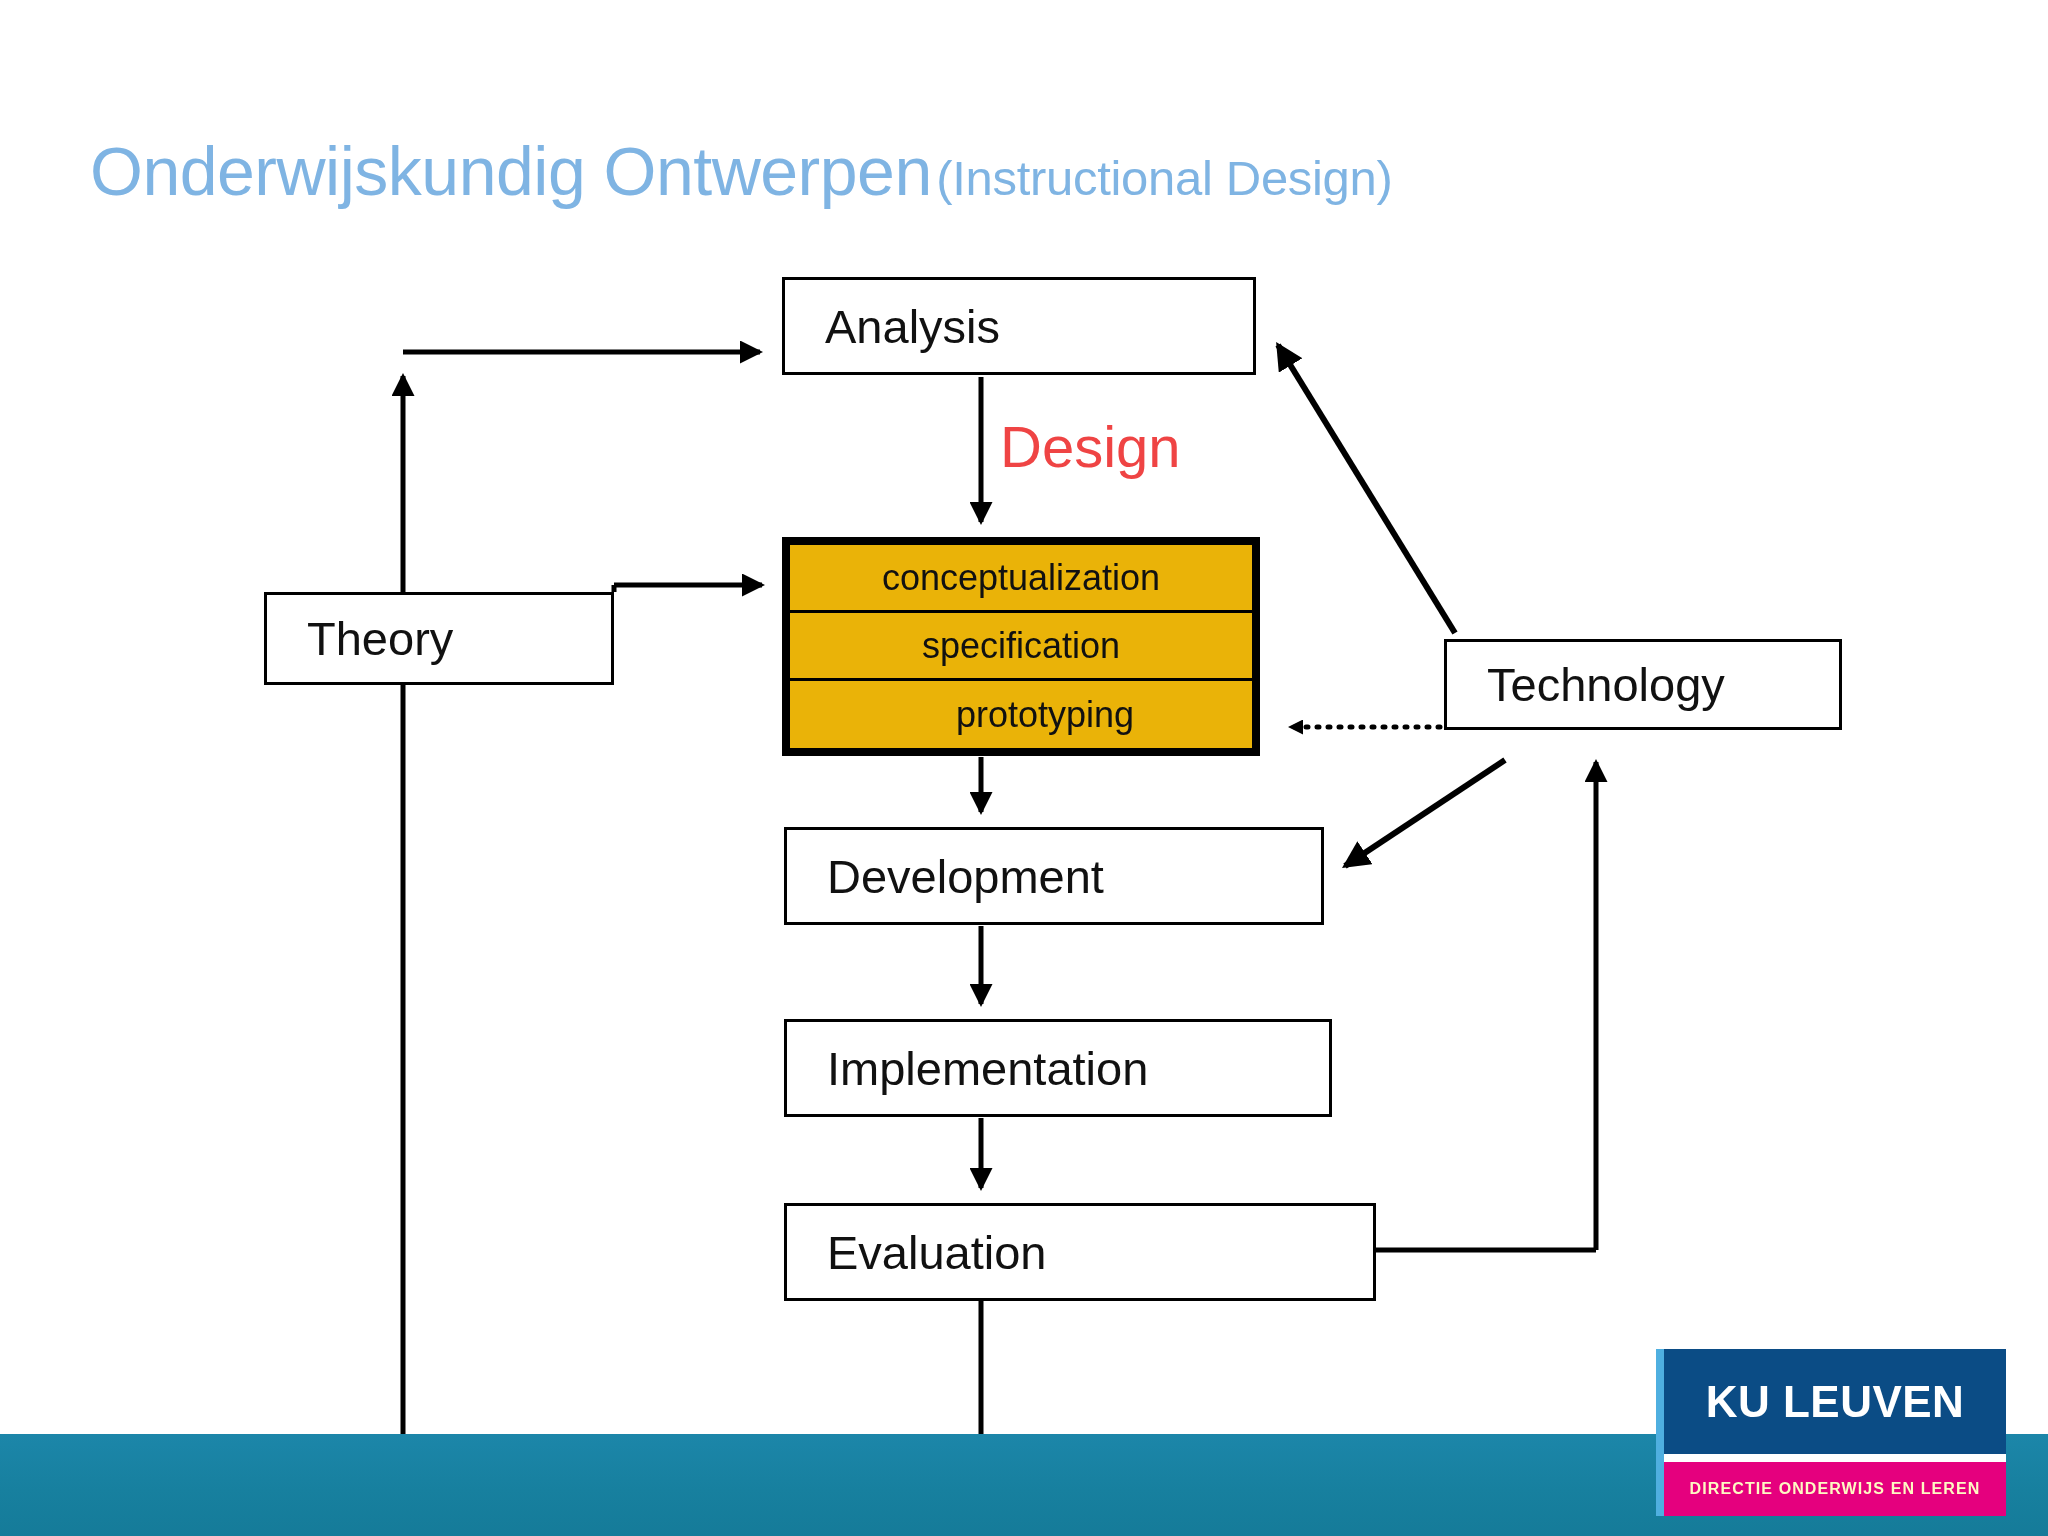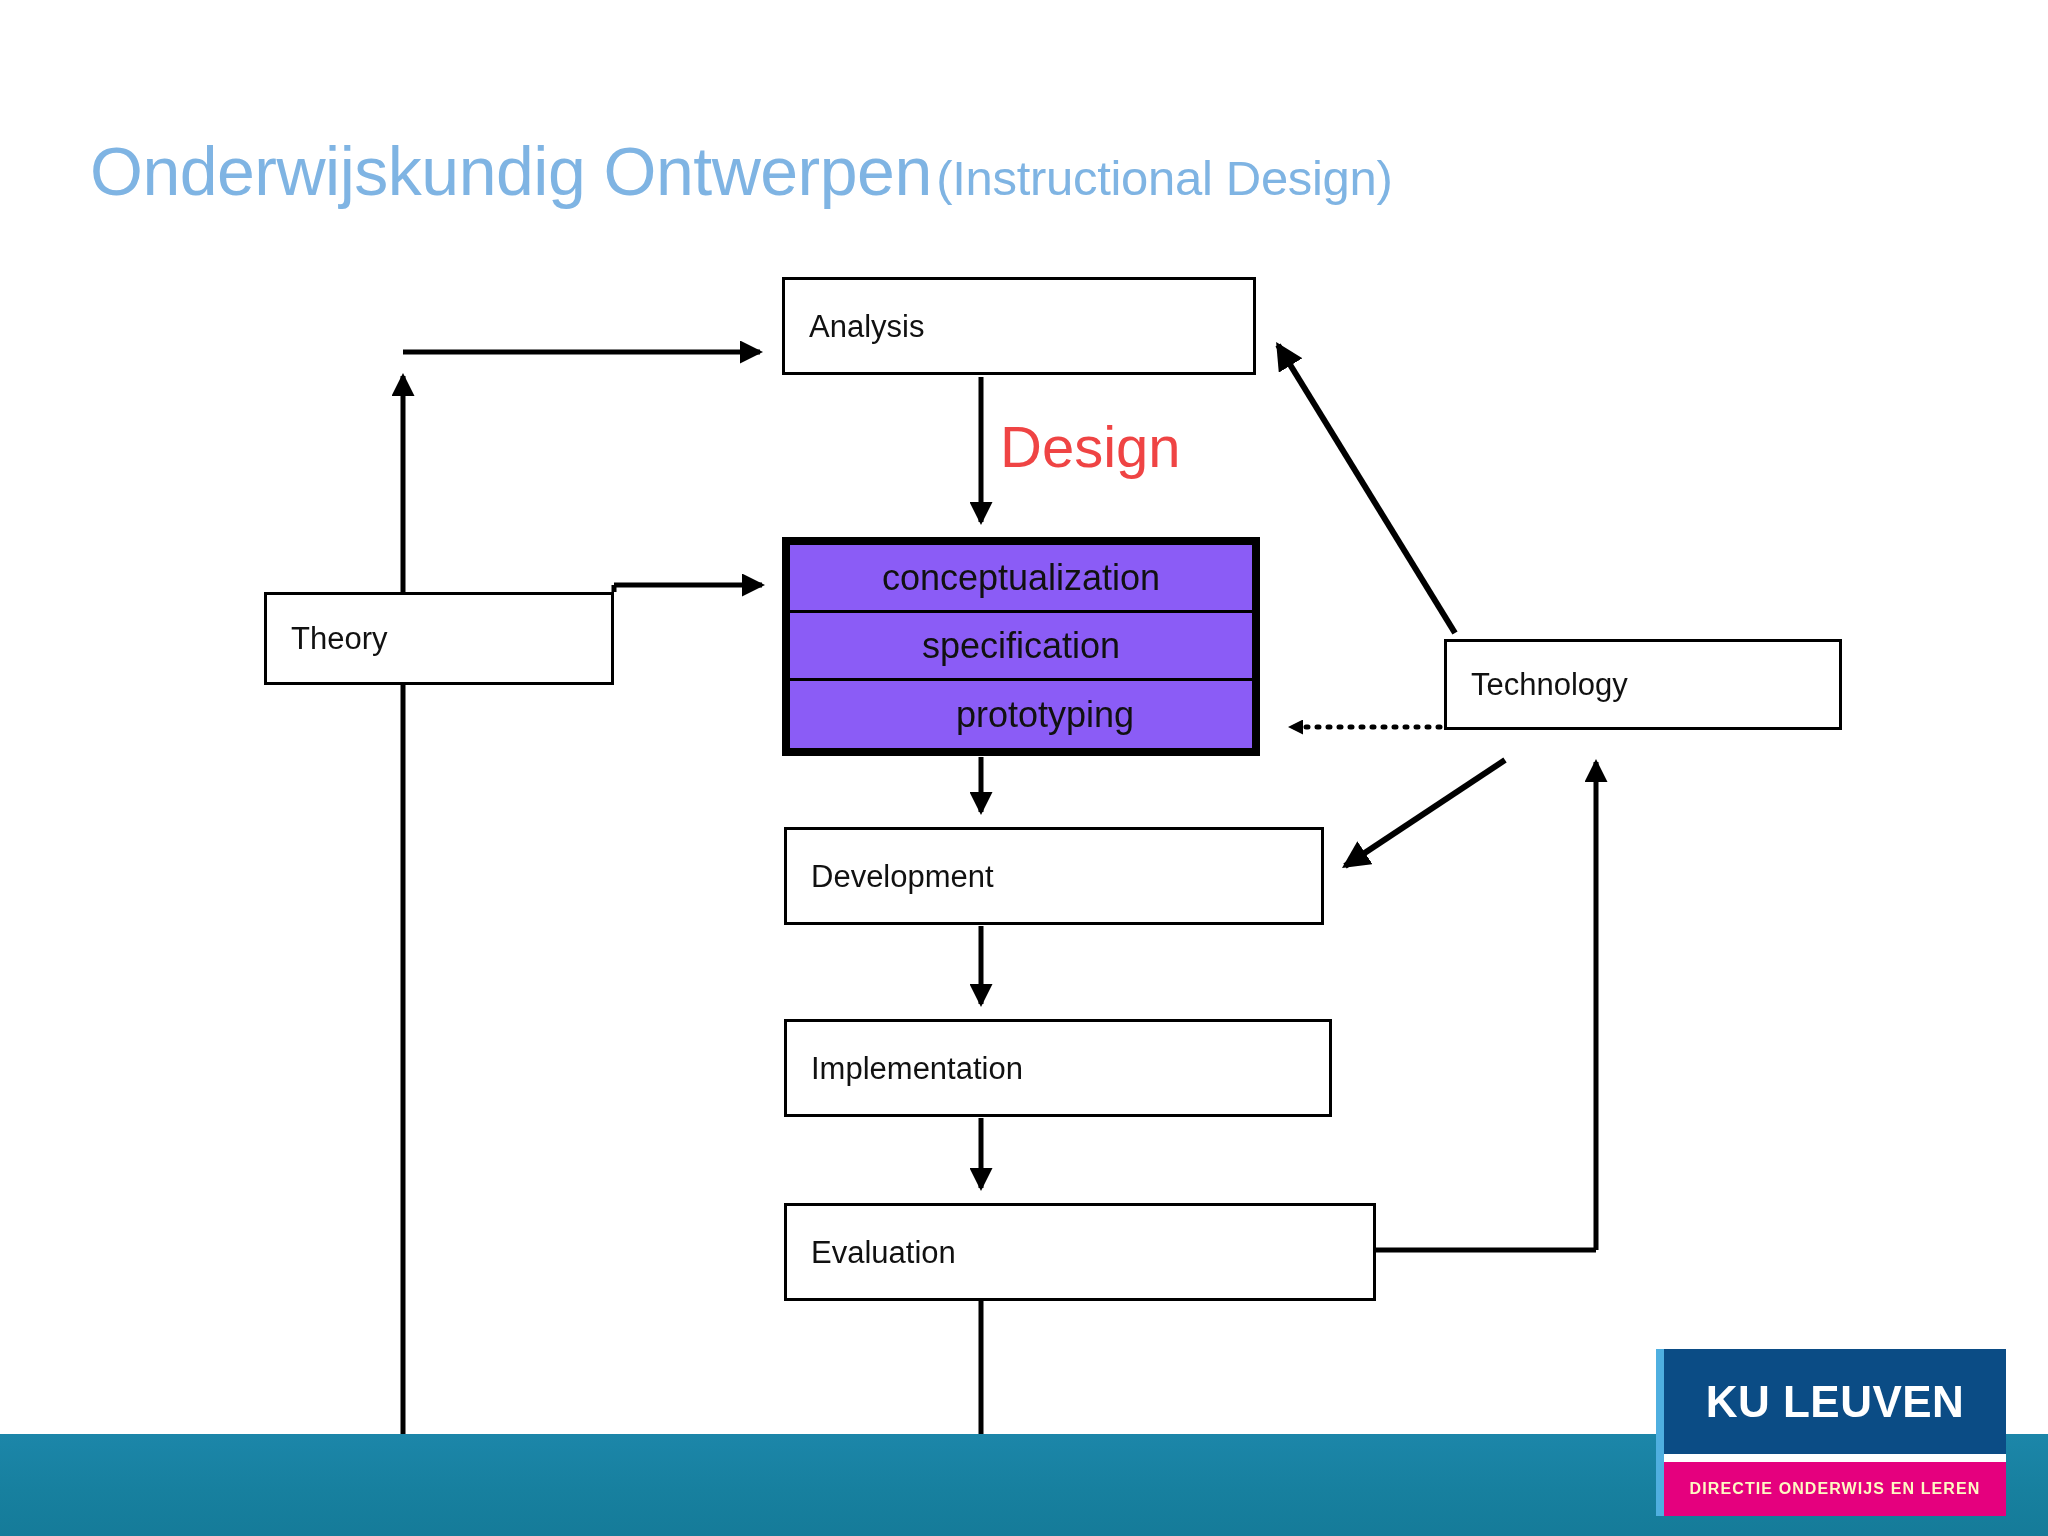--- a/index.html
+++ b/index.html
@@ -55,24 +55,24 @@
   
   .node {
     position: absolute;
     box-sizing: border-box;
     background: #ffffff;
     border: 3px solid #000000;
     display: flex;
     align-items: center;
   }
   .node .node-label {
-    font-size: 31px;
+    font-size: 47px;
     color: #111111;
     line-height: 1;
-    padding-left: 24px;
+    padding-left: 40px;
     white-space: nowrap;
   }
 
   #node-analysis  { left: 782px;  top: 277px;  width: 474px;  height: 98px;  }
   #node-development { left: 784px; top: 827px; width: 540px; height: 98px; }
   #node-implementation { left: 784px; top: 1019px; width: 548px; height: 98px; }
   #node-evaluation { left: 784px; top: 1203px; width: 592px; height: 98px; }
   #node-theory { left: 264px; top: 592px; width: 350px; height: 93px; }
   #node-technology { left: 1444px; top: 639px; width: 398px; height: 91px; }
 
@@ -87,21 +87,21 @@
     white-space: nowrap;
   }
   #node-design {
     position: absolute;
     left: 782px;
     top: 537px;
     width: 478px;
     height: 219px;
     box-sizing: border-box;
     border: 8px solid #000000;
-    background: #8b5cf6;
+    background: #eab308;
     overflow: hidden;
   }
   .design-row {
     box-sizing: border-box;
     height: 68px;
     border-bottom: 3px solid #000000;
     display: flex;
     align-items: center;
     justify-content: center;
     font-size: 36px;

